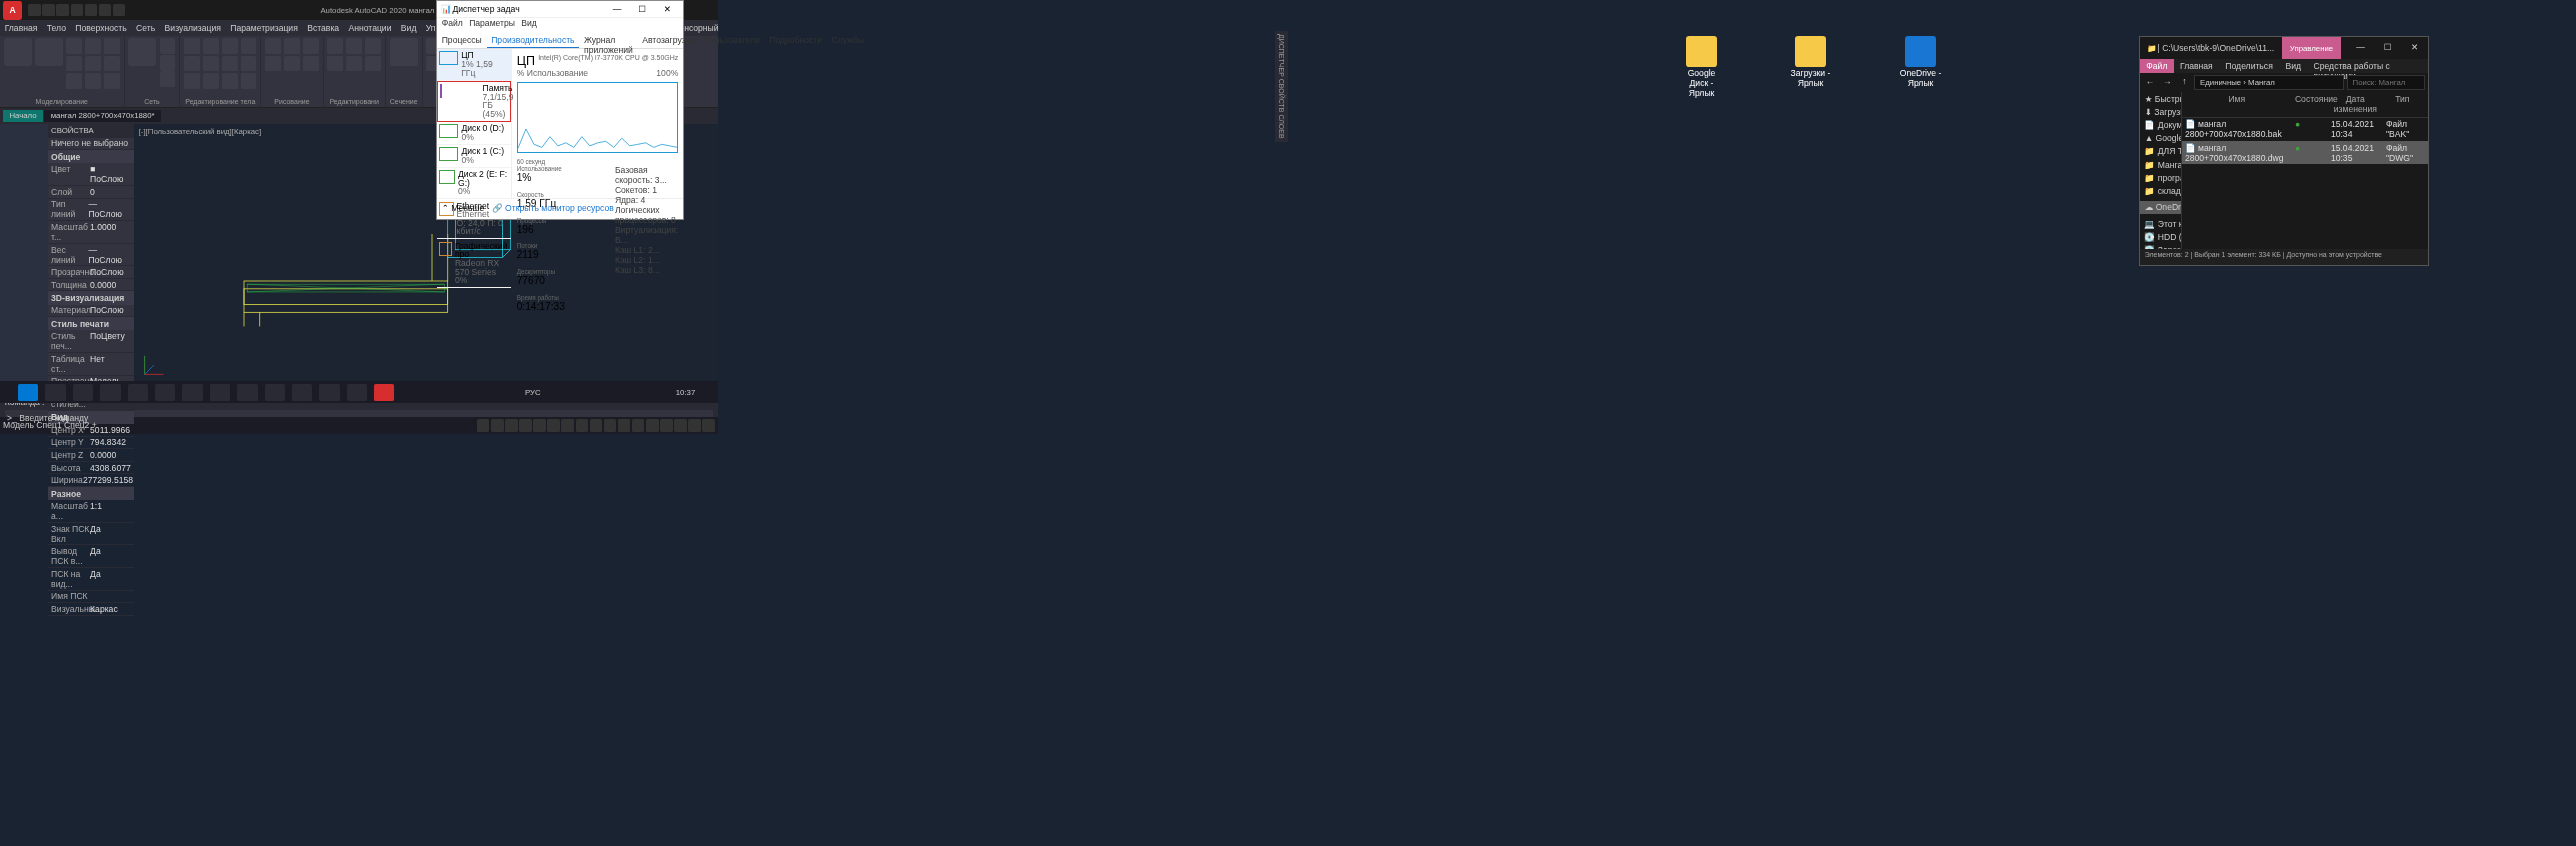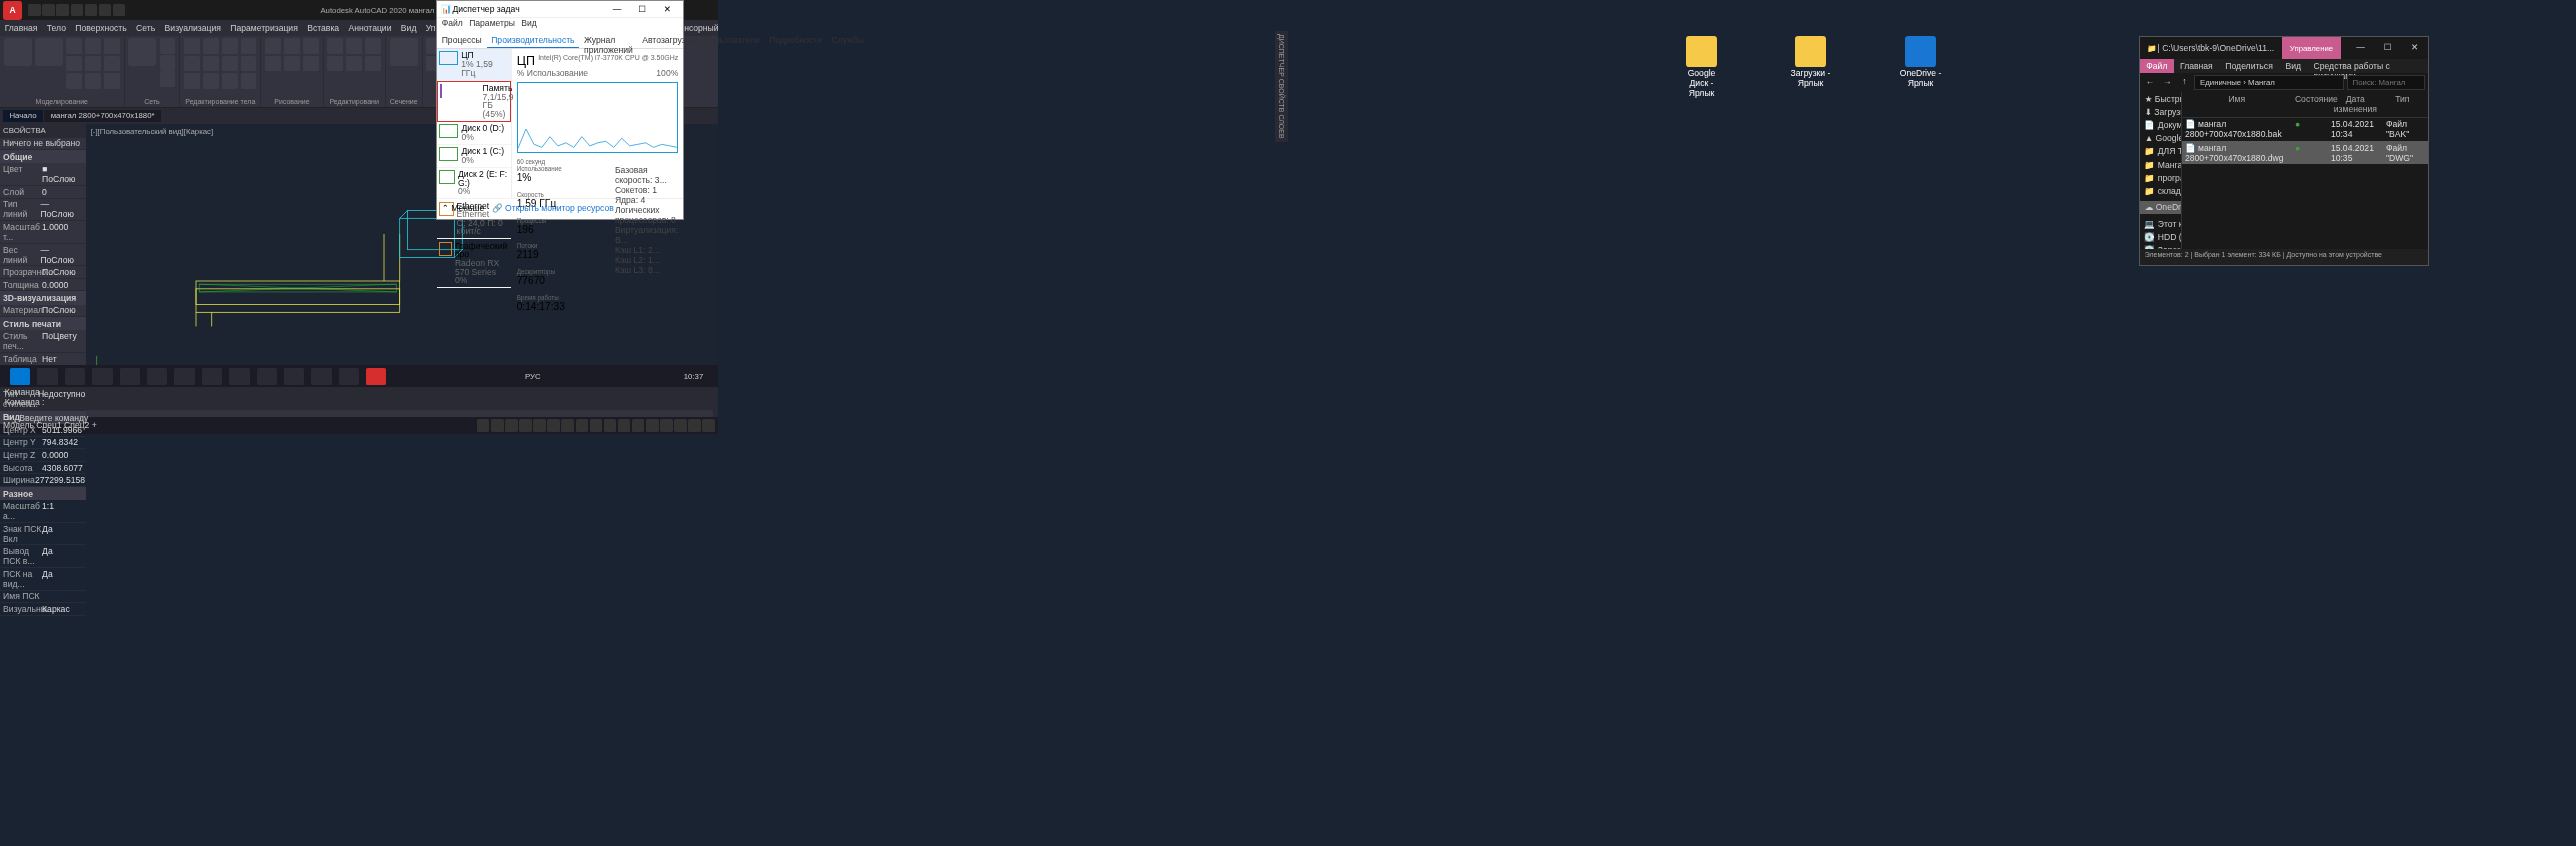--- a/index.html
+++ b/index.html
@@ -17,23 +17,23 @@
 .acad-title{flex:1;text-align:center;font-size:7.8px;color:#aaa;}
 .acad-menu{height:15.7px;background:#2d2d38;display:flex;color:#ccc;font-size:7.8px;}
 .acad-menu span{padding:2.4px 4.7px;}
 .ribbon{height:72px;background:#33333f;border-bottom:0.8px solid #222;display:flex;overflow:hidden;}
 .ribbon-panel{border-right:0.8px solid #2a2a35;padding:1.6px 3.1px;display:flex;flex-direction:column;}
 .ribbon-row{display:flex;gap:1.6px;}
 .r-btn{width:15.7px;height:15.7px;background:#3d3d4a;border-radius:1.6px;margin:0.8px;}
 .r-btn-lg{width:28px;height:28px;background:#3d3d4a;border-radius:2.4px;margin:0.8px;}
 .panel-label{font-size:7px;color:#999;text-align:center;margin-top:auto;}
 .tabs{height:15.7px;background:#2a2a35;display:flex;align-items:center;padding:0 3.1px;}
-.tab{padding:1.6px 6.3px;background:#0f172a;color:#ccc;font-size:7.8px;margin-right:1.6px;}
+.tab{padding:1.6px 6.3px;background:#0f766e;color:#ccc;font-size:7.8px;margin-right:1.6px;}
 .tab.active{background:#1b1b25;}
-.workspace{display:flex;height:262px;}
+.workspace{display:flex;height:262px;padding-left:48px;}
 .props{width:86px;background:#33333f;color:#ccc;font-size:7px;}
 .props-hdr{background:#2a2a35;padding:2.4px 3.1px;font-size:7.8px;}
 .props-row{display:flex;padding:0.8px 3.1px;border-bottom:0.8px solid #2a2a35;}
 .props-row .k{width:39px;color:#aaa;}
 .props-row .v{color:#ddd;}
 .props-cat{background:#3a3a48;padding:1.6px 3.1px;font-weight:bold;}
 .viewport{flex:1;background:#1b2430;position:relative;}
 .vp-label{position:absolute;top:3.1px;left:4.7px;color:#aaa;font-size:7.8px;}
 .model3d{position:absolute;left:102px;top:63px;width:298px;height:141px;}
 .cmd{height:31px;background:#2a2a35;color:#ccc;font-size:7.8px;padding:1.6px 4.7px;}
@@ -90,21 +90,21 @@
 .expl-tree div{padding:1.6px 4.7px;white-space:nowrap;}
 .expl-tree .sel{background:#5b5b5b;}
 .expl-list{flex:1;background:#191919;}
 .expl-cols{display:flex;font-size:7px;color:#aaa;border-bottom:0.8px solid #333;text-align:center;}
 .expl-cols span{padding:2.4px 3.1px;}
 .expl-row{display:flex;font-size:7px;color:#ddd;padding:1.6px 3.1px;}
 .expl-row.sel{background:#5b5b5b;}
 .expl-status{height:15.7px;background:#202020;color:#aaa;font-size:7px;padding:2.4px 4.7px;}
 
 
-.taskbar{position:absolute;bottom:17px;left:0;height:22px;background:#1b1b25;display:flex;align-items:center;padding:0 10px;gap:7px;}
+.taskbar{position:absolute;bottom:1px;left:0;height:22px;background:#1b1b25;display:flex;align-items:center;padding:0 18px;gap:7px;}
 .tb1{width:718px;}
 .tb2{left:718px;width:570px;}
 .tb-btn{width:20.4px;height:17px;background:#2a2a35;border-radius:1.6px;}
 .tb-time{margin-left:auto;color:#ccc;font-size:7.8px;padding:0 4.7px;}
 </style>
 </head>
 <body>
 
 <div class="monitor m1">
   <div class="acad-titlebar">

